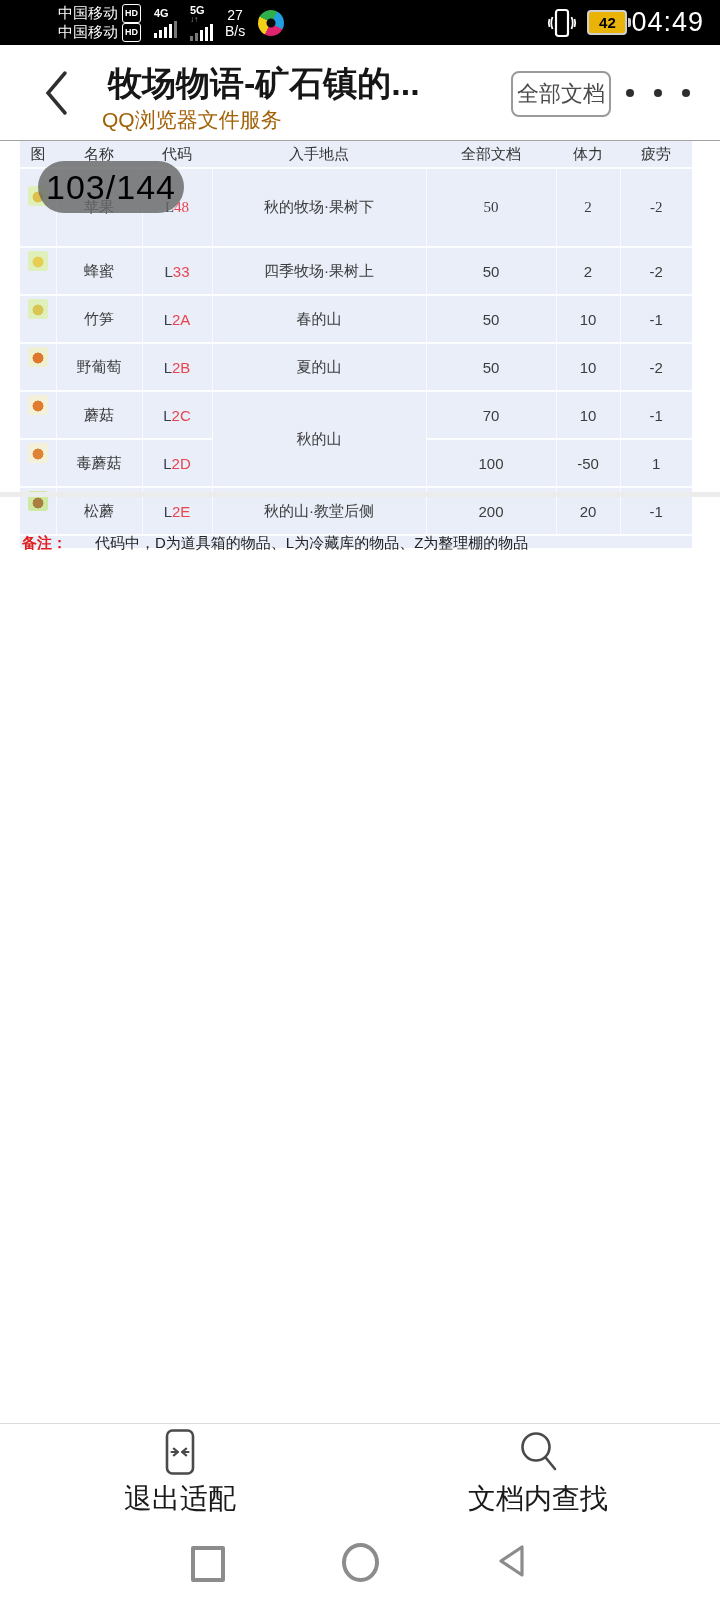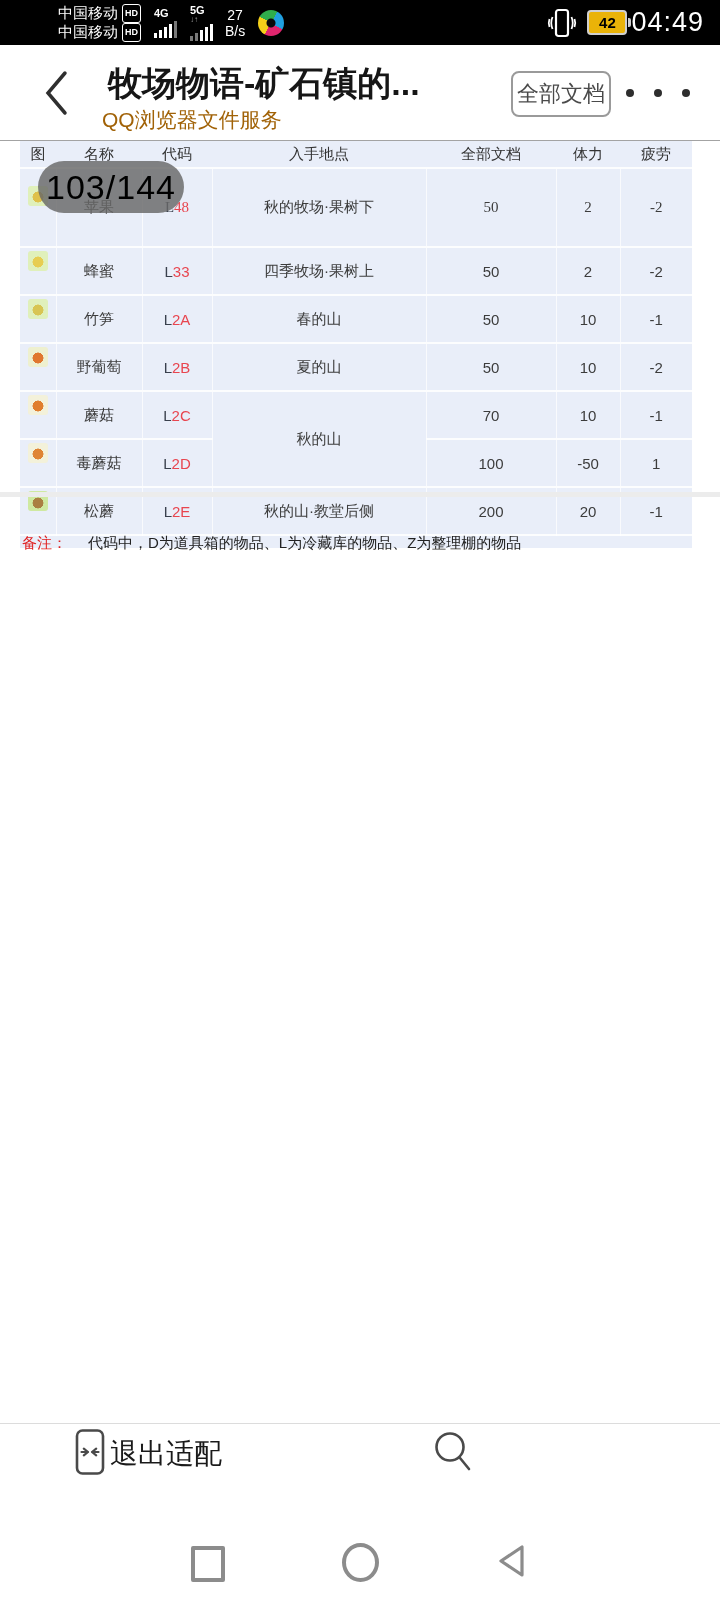--- a/index.html
+++ b/index.html
@@ -53,25 +53,25 @@
   .t-row--tall .c-icon{padding-top:17px;}
   .sprite{width:20px;height:20px;margin:0 auto;border-radius:3px;}
   .codeL{color:#39404d;}
   .codeN{color:#e8454f;}
   .t-spacer td{height:10px;border-left:none;}
   .pill{position:absolute;left:38px;top:161px;width:146px;height:52px;border-radius:26px;
         background:rgba(104,104,104,0.82);color:#000000;font-size:34px;letter-spacing:1px;
         display:flex;align-items:center;justify-content:center;}
   .band{position:absolute;top:492px;left:0;width:720px;height:5px;background:#ececec;}
   .note{position:absolute;left:22px;top:534px;font-size:15px;color:#222;white-space:nowrap;}
-  .note .note-label{color:#e02020;font-weight:normal;margin-right:21px;}
+  .note .note-label{color:#e02020;font-weight:bold;margin-right:28px;}
 
   
   .tb-divider{position:absolute;top:1423px;left:0;width:720px;height:1px;background:#dcdcdc;}
-  .tb-item{position:absolute;top:1428px;width:220px;display:flex;align-items:center;}
+  .tb-item{position:absolute;top:1428px;width:220px;display:flex;flex-direction:column;align-items:center;}
   .tb-item .lbl{font-size:28px;color:#1a1a1a;margin-top:4px;}
   #tb-exit{left:70px;}
   #tb-find{left:428px;}
 
   
   .nav-sq{position:absolute;left:191px;top:1546px;width:26px;height:28px;border:4px solid #8c8c8c;border-radius:2px;}
   .nav-ci{position:absolute;left:342px;top:1543px;width:29px;height:31px;border:4px solid #8c8c8c;border-radius:50%;}
   .nav-tr{position:absolute;left:494px;top:1541px;}
 </style>
 </head>
@@ -263,20 +263,21 @@
       <path d="M11.5 24 h6.5 M18 24 l-4.2 -3.4 M18 24 l-4.2 3.4" fill="none" stroke="#4a4a4a" stroke-width="2.2" stroke-linecap="round"></path>
       <path d="M28.5 24 h-6.5 M22 24 l4.2 -3.4 M22 24 l4.2 3.4" fill="none" stroke="#4a4a4a" stroke-width="2.2" stroke-linecap="round"></path>
     </svg>
     <div class="lbl">退出适配</div>
   </div>
   <div class="tb-item" id="tb-find">
     <svg width="48" height="48" viewBox="0 0 48 48">
       <circle cx="22" cy="19" r="13.5" fill="none" stroke="#4a4a4a" stroke-width="2.6"></circle>
       <line x1="32" y1="30" x2="41" y2="41" stroke="#4a4a4a" stroke-width="2.6" stroke-linecap="round"></line>
     </svg>
+    <div class="lbl">文档内查找</div>
   </div>
 
   <div class="nav-sq"></div>
   <div class="nav-ci"></div>
   <div class="nav-tr">
     <svg width="38" height="40" viewBox="0 0 38 40">
       <path d="M28 6 L28 34 L7 20 Z" fill="none" stroke="#8c8c8c" stroke-width="3.2" stroke-linejoin="round"></path>
     </svg>
   </div>
 

